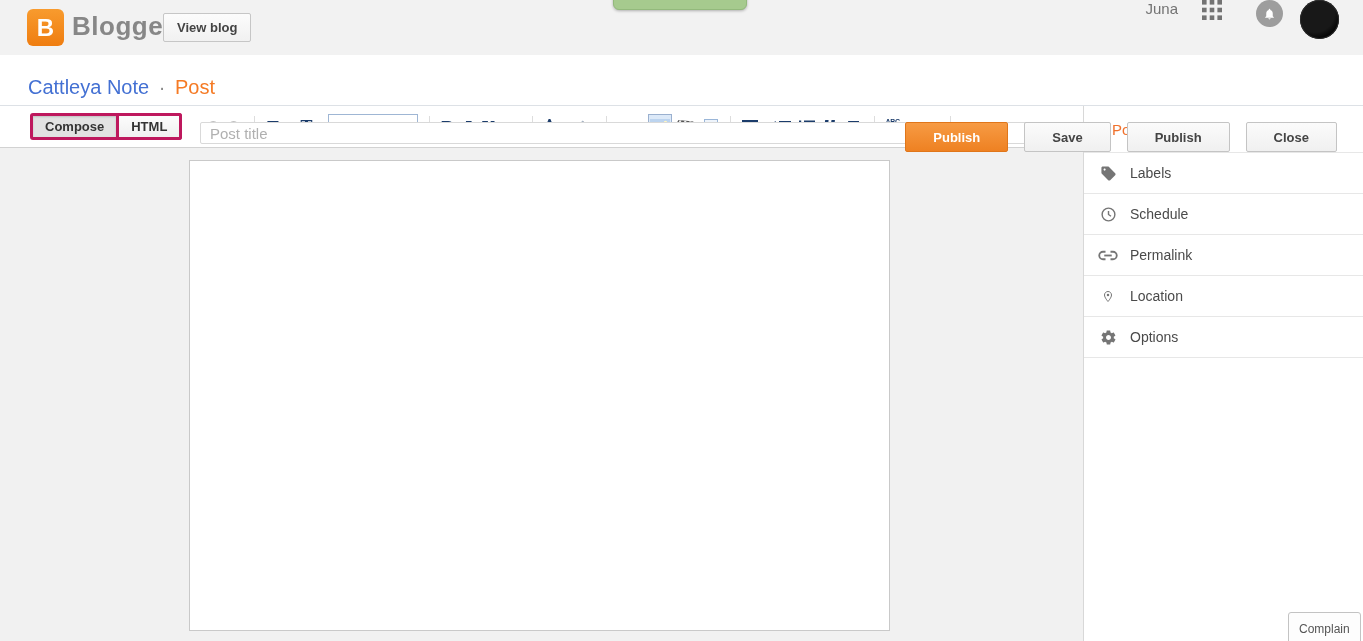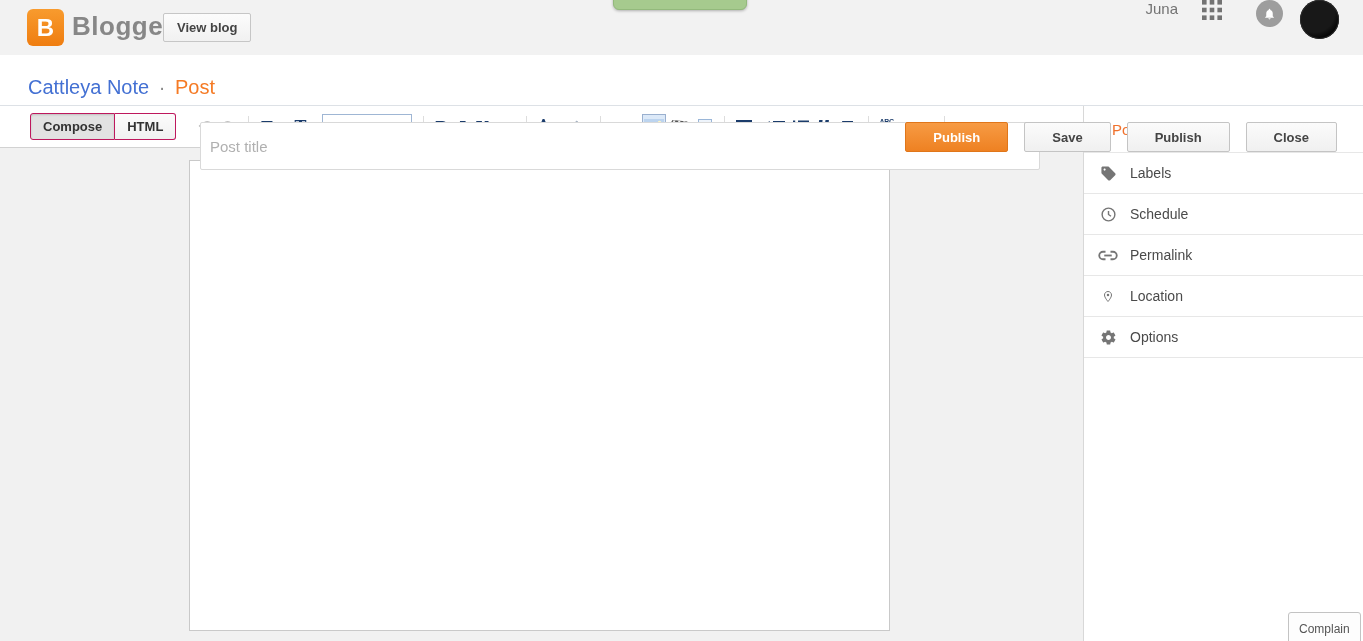--- a/index.html
+++ b/index.html
@@ -29,35 +29,35 @@
             background:radial-gradient(circle at 38% 32%, #181818 55%, #000 78%, #234 96%, #467 100%);
             box-shadow:0 0 0 1px #2a2a2a inset; }
 
   
   .titlebar { position:absolute; top:55px; left:0; right:0; height:51px; background:#fff;
               border-bottom:1px solid #dde1e6; z-index:9; }
   .crumb { position:absolute; left:28px; top:13px; font-size:20px;margin-top:8px; }
   .crumb .blog { color:#4370d3; cursor:pointer; }
   .crumb .dot { color:#8a8a8a; margin:0 4px; }
   .crumb .ptype { color:#f57a24; }
-  .title-input { position:absolute; left:200px; top:67px; width:840px; height:48px;
+  .title-input { position:absolute; left:200px; top:67px; width:840px; height:22px;
                  border:1px solid #d9d9d9; border-radius:2px; padding:0 9px; font-size:15px; color:#333;
                  font-family:"Liberation Sans", sans-serif; }
   .title-input::placeholder { color:#b0b0b0; }
   .tb-buttons { position:absolute; right:26px; top:67px; display:flex; gap:16px; }
   .btn { height:30px; padding:0 27px; font-size:13px; font-weight:bold; border-radius:2px; cursor:pointer;
          background:linear-gradient(#fbfbfb,#f0f0f0); border:1px solid #c4c4c4; color:#444; }
   .btn.publish { background:linear-gradient(#f79b44,#ee8122); border:1px solid #e0761a; color:#fff; }
 
   
   .toolbar { position:absolute; top:106px; left:0; width:1083px; height:42px; background:#fff;
              border-bottom:1px solid #d2d2d2; display:flex; align-items:center; padding-left:30px; z-index:8; }
   .seg { display:flex; }
   .seg button { height:27px; padding:0 12px; font-size:13px; font-weight:bold; color:#333;
-                border:1px solid #be185d; cursor:pointer; }
+                border:3px solid #be185d; cursor:pointer; }
   .seg .on  { background:#e2e2e2; box-shadow:inset 0 1px 2px rgba(0,0,0,.15); border-radius:3px 0 0 3px; }
   .seg .off { background:linear-gradient(#fcfcfc,#f0f0f0); border-left:none; border-radius:0 3px 3px 0; }
   .tgroup { display:flex; align-items:center; }
   .ti { display:inline-flex; align-items:center; justify-content:center; min-width:20px; height:26px;
         cursor:pointer; padding:0 4px; color:#1b3c6b; }
   .sep { width:1px; height:22px; background:#ddd; margin:0 7px; }
   .dim { color:#bfbfbf; font-size:18px; }
   .caret { font-size:9px; color:#33567f; margin-left:3px; }
   .serifF { font-family:"DejaVu Serif", serif; font-style:italic; font-weight:bold; font-size:17px; }
   .sizeT1 { font-family:"DejaVu Serif", serif; font-weight:bold; font-size:10px; margin-top:4px; }

